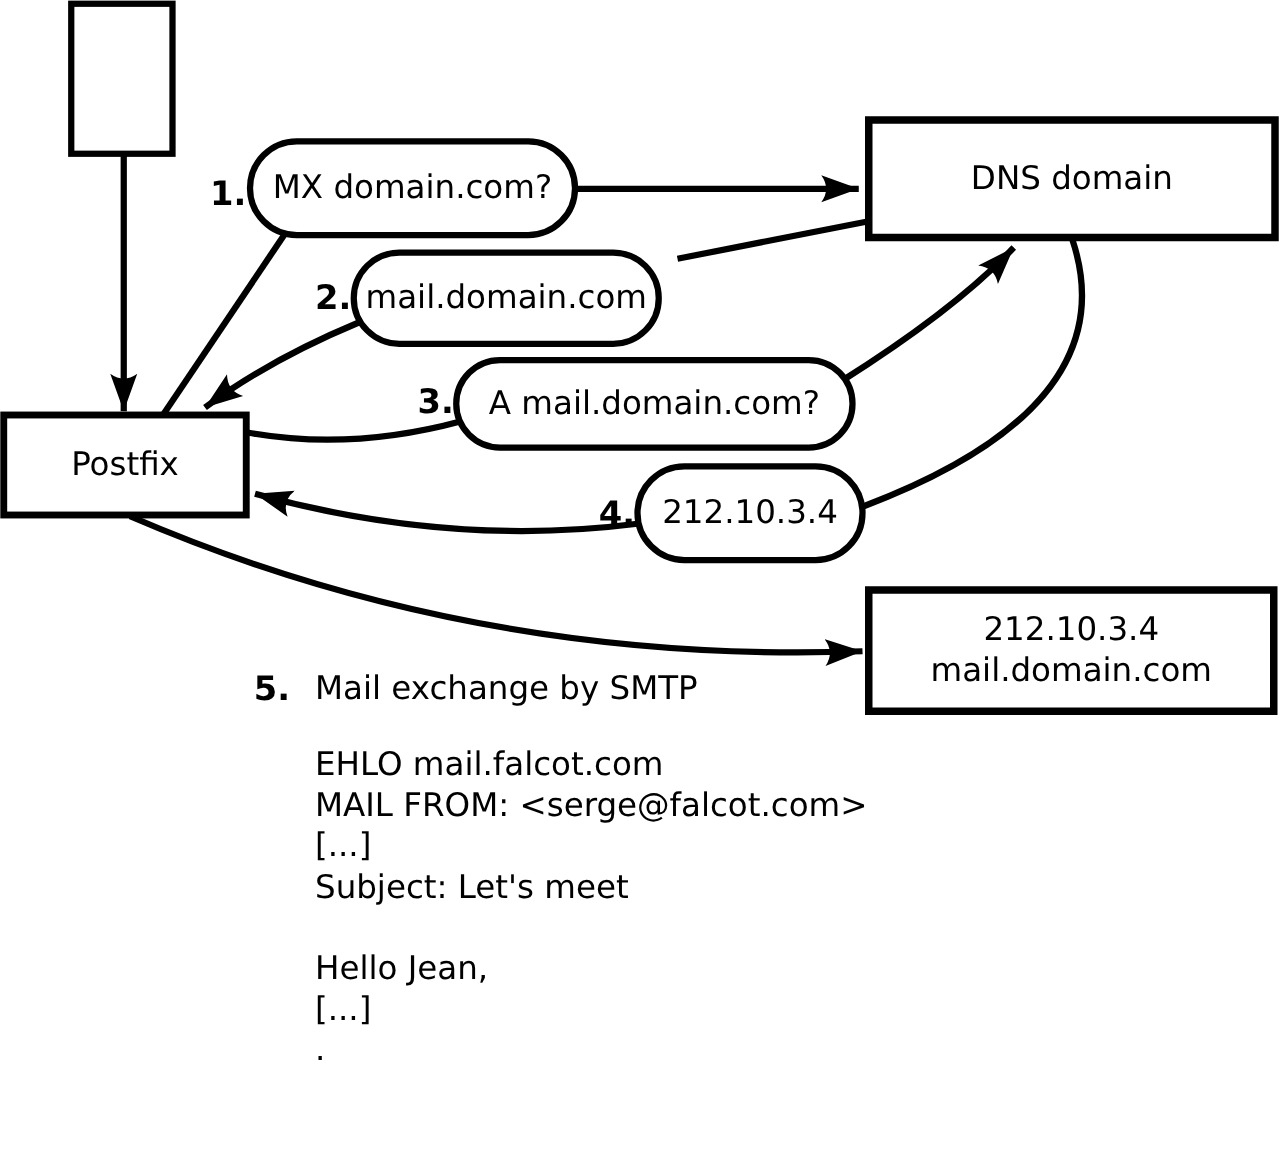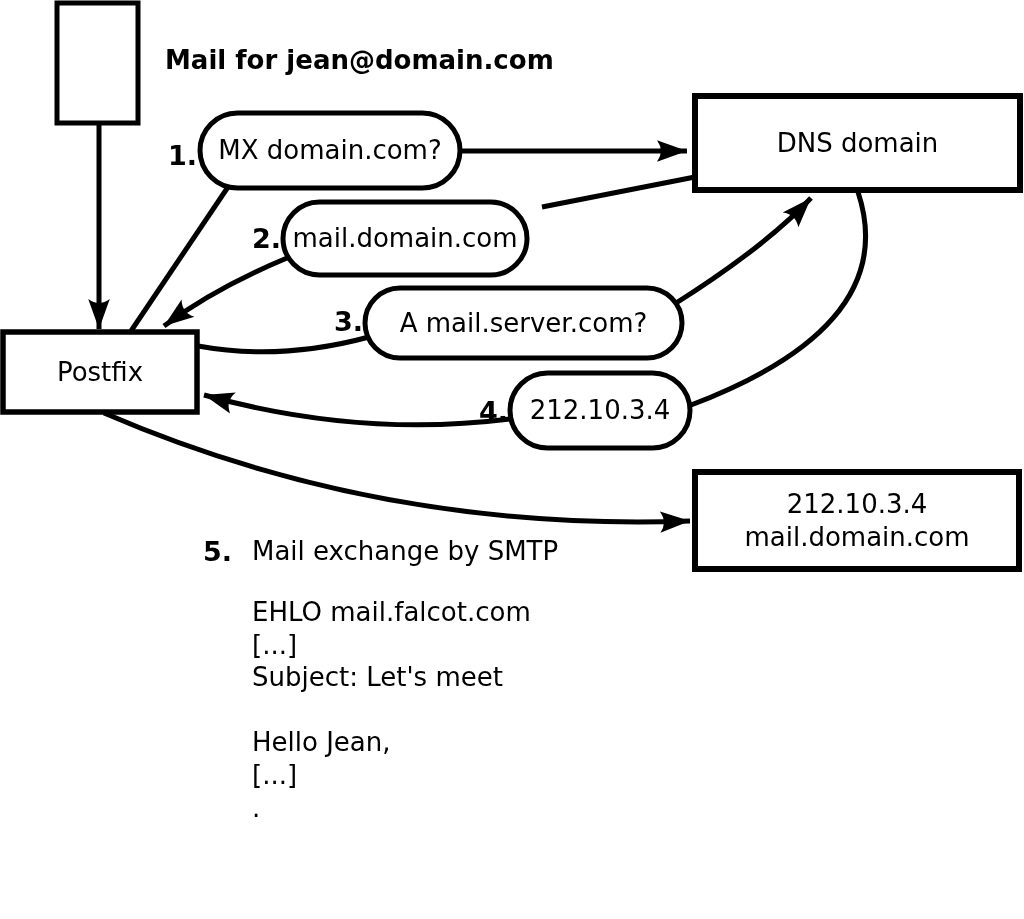--- a/index.html
+++ b/index.html
@@ -70,45 +70,45 @@
       <rect x="695" y="96" width="325" height="94" stroke-width="6"></rect>
       <rect x="3" y="332" width="194" height="80" stroke-width="5.5"></rect>
       <rect x="695" y="472" width="324" height="97" stroke-width="6"></rect>
       <rect x="200" y="113" width="260" height="75" rx="37.5" stroke-width="5"></rect>
       <rect x="283" y="202" width="244" height="73" rx="36.5" stroke-width="5"></rect>
       <rect x="365" y="288" width="317" height="70" rx="35" stroke-width="5"></rect>
       <rect x="510" y="373" width="180" height="75" rx="37.5" stroke-width="5"></rect>
     </g>
   </svg>
 
-  <div class="txt title" style="left:165px; top:45px;">Mail for jean@domain.com</div>
 
   <div class="node-label" style="left:3px; top:332px; width:194px; height:80px;">Postfix</div>
 
   <div class="node-label" style="left:695px; top:96px; width:325px; height:94px;">DNS domain</div>
 
   <div class="node-label" style="left:695px; top:472px; width:324px; height:97px; flex-direction:column;">
     <div>212.10.3.4</div>
     <div>mail.domain.com</div>
   </div>
 
   <div class="stepnum" style="left:147px; top:140px; width:50px;">1.</div>
   <div class="stepnum" style="left:231px; top:223px; width:50px;">2.</div>
   <div class="stepnum" style="left:313px; top:306px; width:50px;">3.</div>
   <div class="stepnum" style="left:458px; top:396px; width:50px;">4.</div>
   <div class="stepnum" style="left:182px; top:536px; width:50px;">5.</div>
 
   <div class="node-label" style="left:200px; top:113px; width:260px; height:75px;">MX domain.com?</div>
   <div class="node-label" style="left:283px; top:202px; width:244px; height:73px;">mail.domain.com</div>
-  <div class="node-label" style="left:365px; top:288px; width:317px; height:70px;">A mail.server.com?</div>
+  <div class="node-label" style="left:365px; top:288px; width:317px; height:70px;">A mail.domain.com?</div>
   <div class="node-label" style="left:510px; top:373px; width:180px; height:75px;">212.10.3.4</div>
   <div class="txt steplabel" style="left:252px; top:536px;text-align:right;">Mail exchange by SMTP</div>
 
   <div class="smtp">
     <div class="line">EHLO mail.falcot.com</div>
+    <div class="line">MAIL FROM: &lt;serge@falcot.com&gt;</div>
     <div class="line">[...]</div>
     <div class="line">Subject: Let's meet</div>
     <div class="line"></div>
     <div class="line">Hello Jean,</div>
     <div class="line">[...]</div>
     <div class="line">.</div>
   </div>
 
 </div>
 

